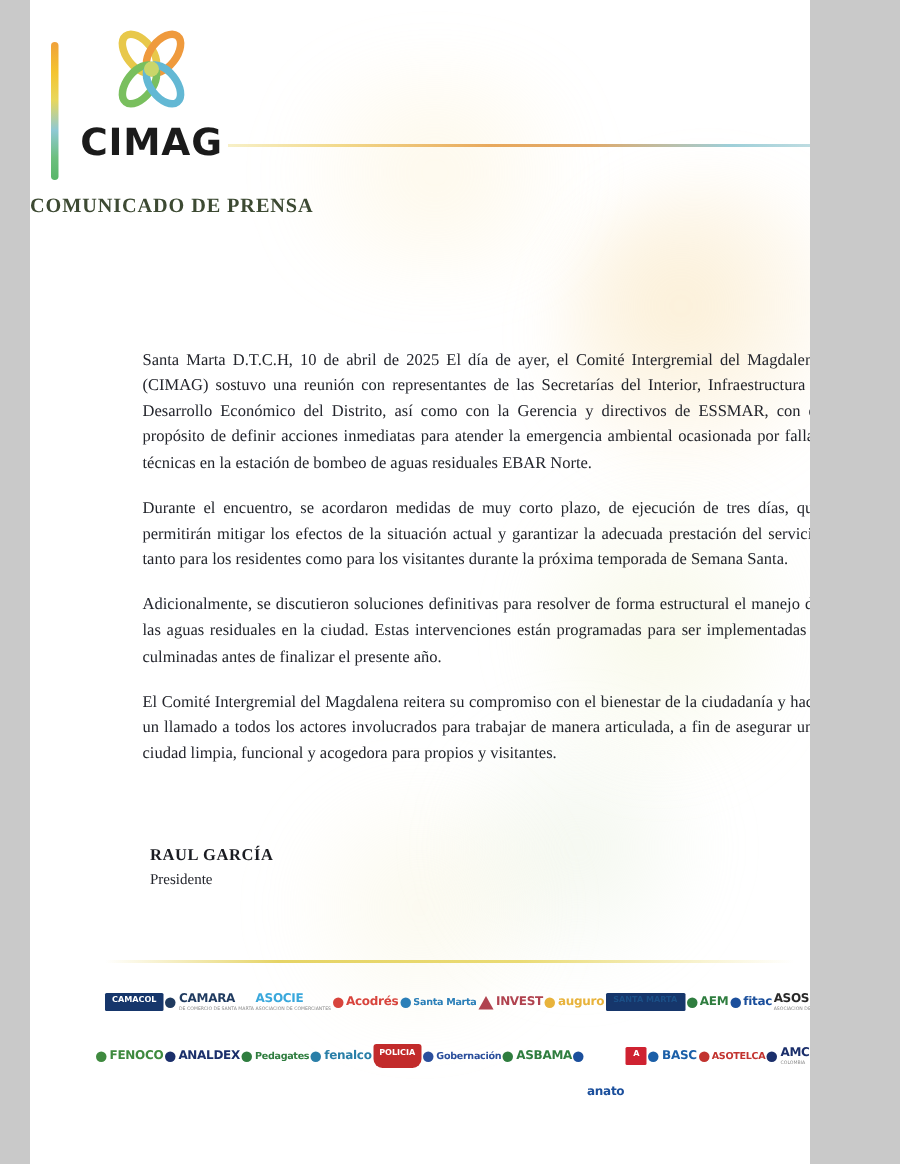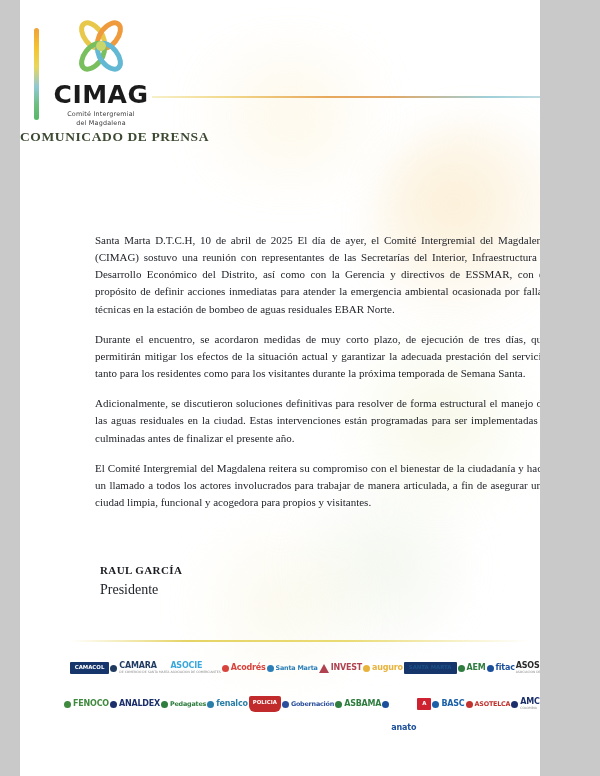--- a/index.html
+++ b/index.html
@@ -138,21 +138,21 @@
     top: 562px;
   }
   .sig-name {
     font-size: 11px;
     font-weight: bold;
     letter-spacing: 0.4px;
     color: #1a1c22;
     line-height: 1.5;
   }
   .sig-role {
-    font-size: 14px;
+    font-size: 10px;
     color: #23252c;
     line-height: 1.5;
   }
 
   
   .footer-rule {
     position: absolute;
     left: 50px;
     top: 640px;
     width: 460px;
@@ -229,24 +229,20 @@
       <svg class="logo-mark" viewBox="0 0 96 62">
         <g transform="translate(48,28)">
           <ellipse cx="0" cy="-13" rx="8.5" ry="15" fill="none" stroke="#e8c84a" stroke-width="5" transform="rotate(-38)"></ellipse>
           <ellipse cx="0" cy="-13" rx="8.5" ry="15" fill="none" stroke="#ef9a3d" stroke-width="5" transform="rotate(38)"></ellipse>
           <ellipse cx="0" cy="13" rx="8.5" ry="15" fill="none" stroke="#79bf5e" stroke-width="5" transform="rotate(38)"></ellipse>
           <ellipse cx="0" cy="13" rx="8.5" ry="15" fill="none" stroke="#63b8d4" stroke-width="5" transform="rotate(-38)"></ellipse>
           <circle cx="0" cy="0" r="5" fill="#c9d66a"></circle>
         </g>
       </svg>
       <div class="logo-name">CIMAG</div>
-      <div class="logo-sub">
-        <span>Comité Intergremial</span><br>
-        <span>del Magdalena</span>
-      </div>
     </div>
     <div class="header-rule"></div>
   </div>
 
   <div class="doc-title">COMUNICADO DE PRENSA</div>
 
 
   <div class="body-copy">
     <p class="para">Santa Marta D.T.C.H, 10 de abril de 2025 El día de ayer, el Comité Intergremial del Magdalena (CIMAG) sostuvo una reunión con representantes de las Secretarías del Interior, Infraestructura y Desarrollo Económico del Distrito, así como con la Gerencia y directivos de ESSMAR, con el propósito de definir acciones inmediatas para atender la emergencia ambiental ocasionada por fallas técnicas en la estación de bombeo de aguas residuales EBAR Norte.</p>
     <p class="para">Durante el encuentro, se acordaron medidas de muy corto plazo, de ejecución de tres días, que permitirán mitigar los efectos de la situación actual y garantizar la adecuada prestación del servicio tanto para los residentes como para los visitantes durante la próxima temporada de Semana Santa.</p>

